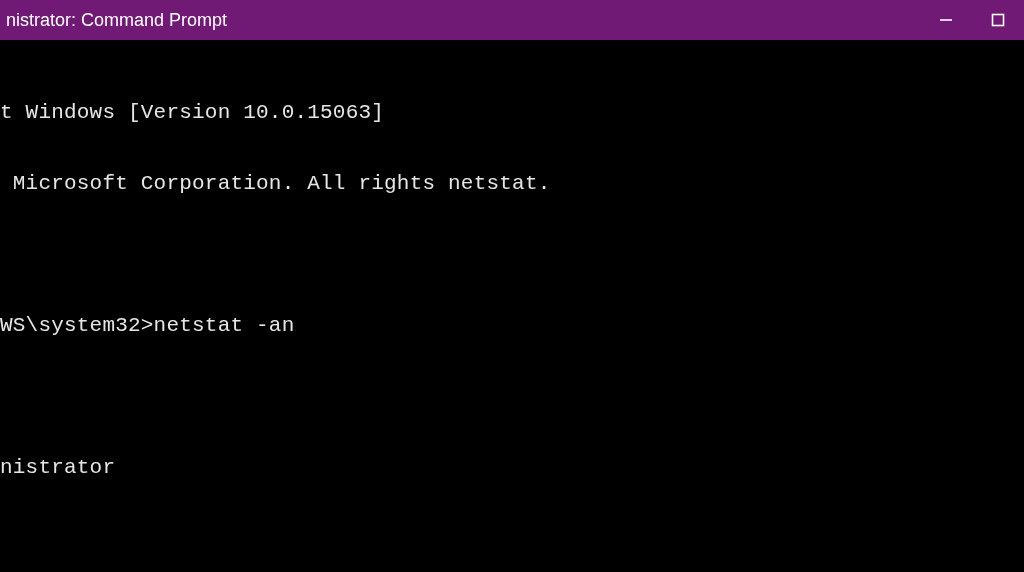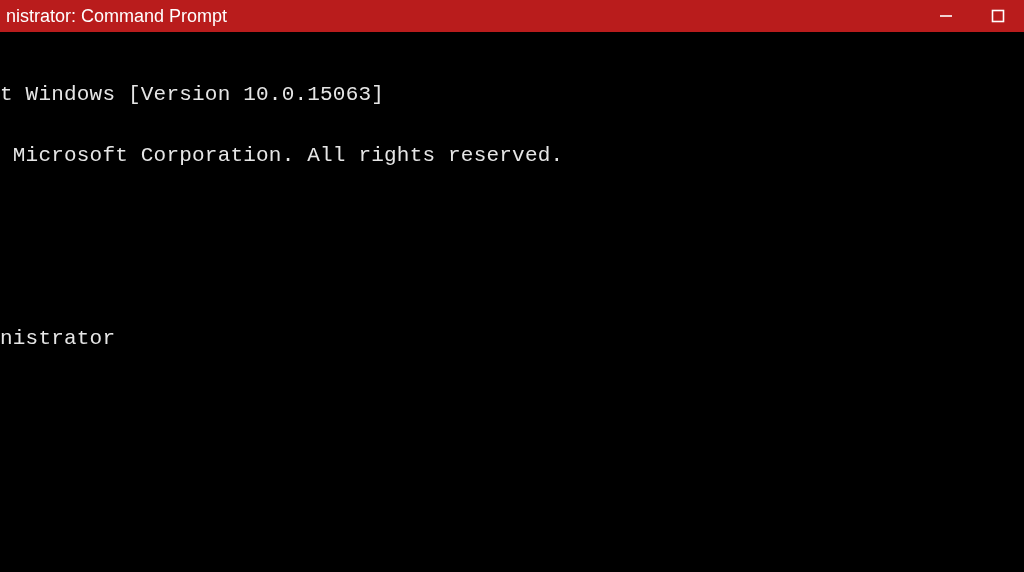--- a/index.html
+++ b/index.html
@@ -4,22 +4,22 @@
   <style>
     * { margin: 0; padding: 0; box-sizing: border-box; }
     body {
       width: 1024px;
       height: 572px;
       background: #000;
       font-family: Consolas, 'Courier New', monospace;
       overflow: hidden;
     }
     .titlebar {
-      height: 32px;
-      background: #b91c1c;
+      height: 40px;
+      background: #701a75;
       display: flex;
       align-items: center;
       justify-content: space-between;
       padding-left: 0;
     }
     .title-text {
       color: #fff;
       font-family: "Segoe UI", Arial, sans-serif;
       font-size: 18px;
       font-weight: 400;
@@ -43,21 +43,21 @@
       background: #000;
       color: #e6e6e6;
       padding: 18px 0 0 0;
       font-size: 21px;
       line-height: 1.45;
       white-space: pre;
       font-family: Consolas, 'Courier New', monospace;
       letter-spacing: 0.2px;
       overflow: hidden;
     }
-    .line { padding-left: 0; }
+    .line { padding-left: 0; margin-top: 10px; }
   </style>
 </head>
 <body>
 
 <div class="titlebar">
   <span class="title-text">nistrator: Command Prompt</span>
   <div class="win-controls">
     <div class="win-btn">
       <svg width="16" height="16" viewBox="0 0 16 16">
           <line x1="2" y1="8" x2="14" y2="8"></line>
@@ -66,19 +66,20 @@
     <div class="win-btn">
       <svg width="14" height="14" viewBox="0 0 14 14">
           <rect x="1.5" y="1.5" width="11" height="11"></rect>
         </svg>
     </div>
   </div>
 </div>
 
 <div class="terminal">
 <div class="line">t Windows [Version 10.0.15063]</div>
-<div class="line"> Microsoft Corporation. All rights reserved.</div>
+<div class="line"> Microsoft Corporation. All rights netstat.</div>
 <div class="line"> </div>
+<div class="line">WS\system32&gt;netstat -an</div>
 <div class="line"> </div>
 <div class="line">nistrator</div>
 <div class="line"> </div>
 
 </div>
 
 </body></html>

